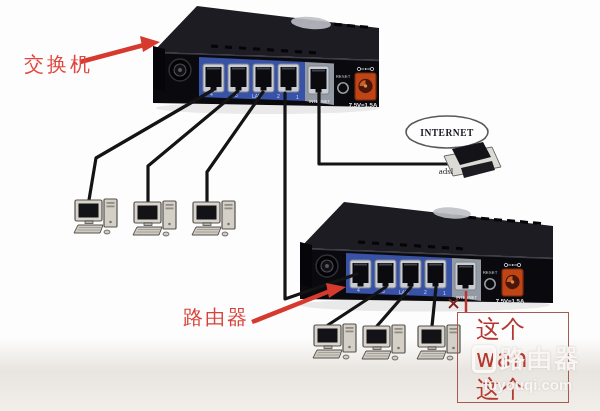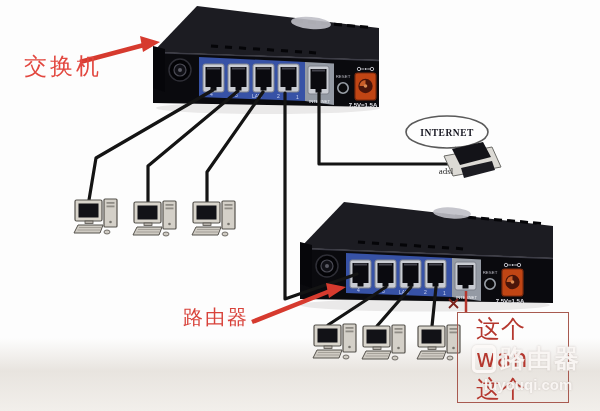--- a/index.html
+++ b/index.html
@@ -3,21 +3,21 @@
 <meta charset="utf-8">
 <style>
   html,body{margin:0;padding:0;background:#ffffff;}
   #canvas{position:relative;width:600px;height:411px;background:#fdfdfd;overflow:hidden;
           font-family:"Liberation Sans",sans-serif;}
   #canvas svg{position:absolute;}
   .layer0{left:0;top:0;z-index:0;}
   .device{z-index:1;}
   .overlay{left:0;top:0;z-index:2;}
   .ann{position:absolute;z-index:3;font-family:"Liberation Serif","DejaVu Serif",serif;}
-  .switch-ann{left:24px;top:51px;font-size:23px;letter-spacing:3px;color:#e2473f;}
+  .switch-ann{left:24px;top:51px;font-size:20px;letter-spacing:3px;color:#e2473f;}
   .router-ann{left:183px;top:304px;font-size:20px;letter-spacing:2px;color:#d8423a;}
   .wan-note{position:absolute;z-index:3;left:457px;top:312px;width:112px;height:91px;
             border:1px solid #a85a50;padding:1px 0 0 18px;box-sizing:border-box;
             font-family:"DejaVu Sans",sans-serif;font-size:24px;line-height:30px;
             color:#b5372e;letter-spacing:1px;}
   .desk-band{position:absolute;z-index:0;left:0;top:338px;width:600px;height:73px;
              background:linear-gradient(180deg,rgba(234,230,225,0) 0%,#e8e4df 45%,#f2efeb 100%);}
   .watermark{position:absolute;z-index:4;left:472px;top:342px;color:rgba(252,248,246,0.92);
              text-shadow:0 0 2px rgba(175,163,158,0.6);}
   .wm-row{display:flex;align-items:center;gap:4px;}

